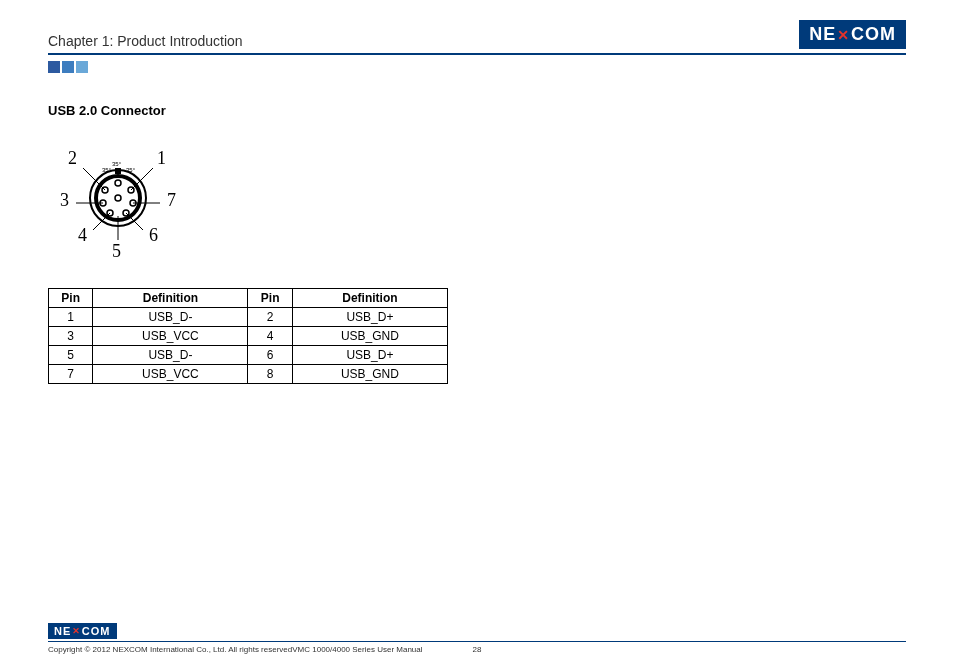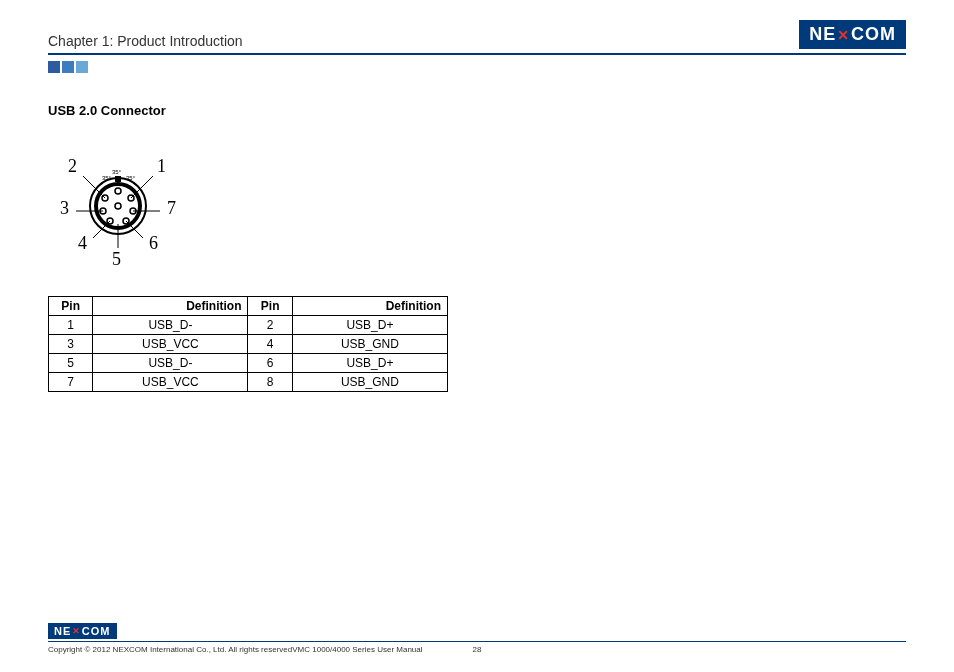--- a/index.html
+++ b/index.html
@@ -52,21 +52,21 @@
   .squares .sq {
     width: 12px; height: 12px;
   }
   .sq1 { background: #2d5aa0; }
   .sq2 { background: #3d7dbf; }
   .sq3 { background: #6aa8d8; }
 
   .section-title {
     font-size: 13px;
     font-weight: bold;
-    margin-bottom: 28px;
+    margin-bottom: 20px;
   }
 
   .diagram-wrap {
     width: 120px;
     height: 120px;
     position: relative;
     margin-left: 10px;
     margin-bottom: 30px;
   }
   .diagram-wrap svg { width: 100%; height: 100%; }
@@ -81,21 +81,21 @@
     width: 400px;
     font-size: 12px;
   }
   table.pinout th, table.pinout td {
     border: 1px solid #000;
     text-align: center;
     padding: 2px 6px;
   }
   table.pinout th { font-weight: bold; }
   table.pinout .pincol { width: 40px; text-align: center; }
-  table.pinout .defcol { width: 140px; text-align: right; }
+  table.pinout .defcol { width: 140px; }
 
   .footer {
     position: absolute;
     left: 48px; right: 48px; bottom: 18px;
   }
   .footer-logo {
     background: #003a7a;
     color: #fff;
     font-weight: bold;
     font-size: 11px;

